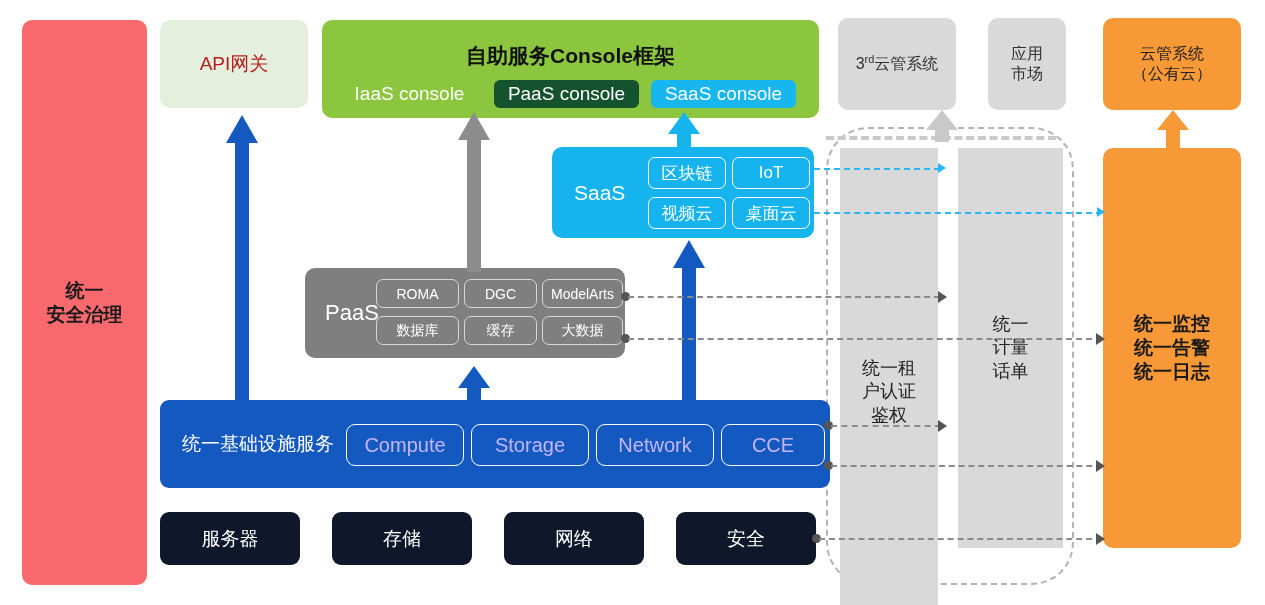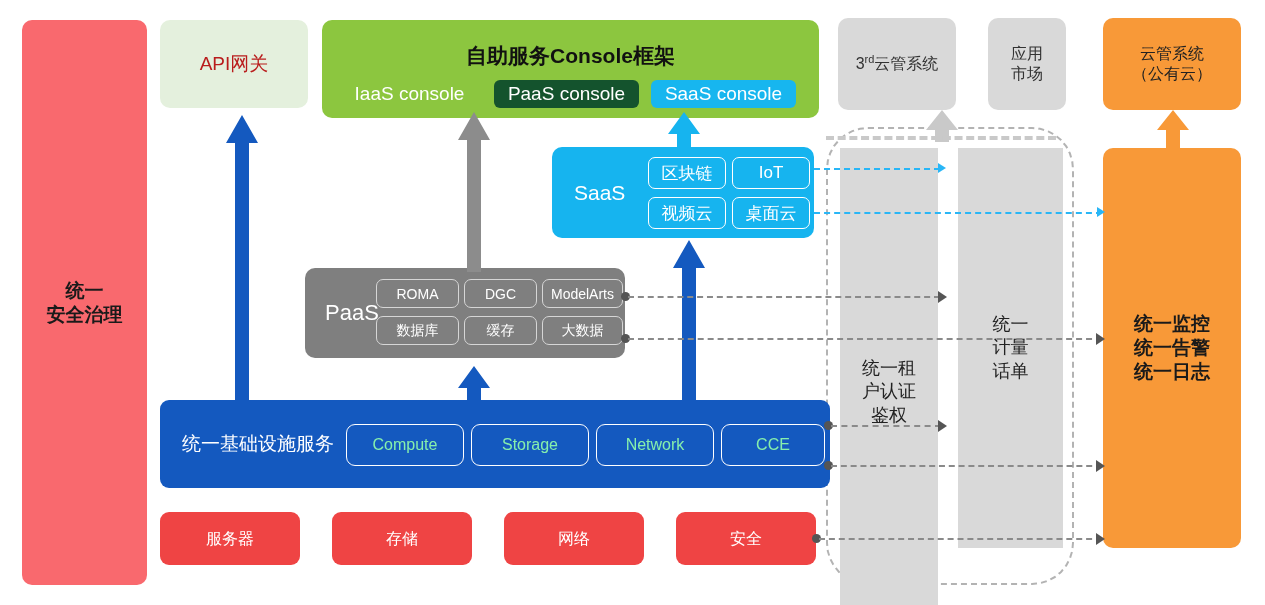--- a/index.html
+++ b/index.html
@@ -30,24 +30,24 @@
   .saas-chip{position:absolute;display:flex;align-items:center;justify-content:center;border:1.6px solid #ffffff;border-radius:7px;color:#fff;font-size:17px;background:transparent;}
 
   
   .paas-box{background:#7f7f7f;}
   .paas-label{position:absolute;left:20px;top:50%;transform:translateY(-50%);color:#ffffff;font-size:22px;}
   .paas-chip{position:absolute;display:flex;align-items:center;justify-content:center;border:1.4px solid #d6d6d6;border-radius:7px;color:#fff;font-size:14px;}
 
   
   .infra-bar{background:#1459bf;border-radius:9px;}
   .infra-label{position:absolute;left:22px;top:50%;transform:translateY(-50%);color:#fff;font-size:19px;}
-  .infra-chip{position:absolute;display:flex;align-items:center;justify-content:center;border:1.6px solid #ffffff;border-radius:9px;color:#86efac;font-size:16px;}
-
-  
-  .res-box{background:#ef4444;color:#fff;font-size:16px;border-radius:9px;}
+  .infra-chip{position:absolute;display:flex;align-items:center;justify-content:center;border:1.6px solid #ffffff;border-radius:9px;color:#c4b5fd;font-size:20px;}
+
+  
+  .res-box{background:#0f172a;color:#fff;font-size:19px;border-radius:9px;}
 
   
   .dash-container{position:absolute;box-sizing:border-box;border:2.2px dashed #b3b3b3;border-radius:42px;}
   .grey-col{position:absolute;background:#d9d9d9;color:#222;font-size:18px;display:flex;align-items:center;justify-content:center;text-align:center;line-height:1.3;}
 
   
   .varrow{position:absolute;}
   .dline{position:absolute;height:0;border-top:2px dashed #8a8a8a;}
   .dline-cy{position:absolute;height:0;border-top:2px dashed #29b6f6;}
   .dot{position:absolute;width:9px;height:9px;border-radius:50%;background:#555;}

